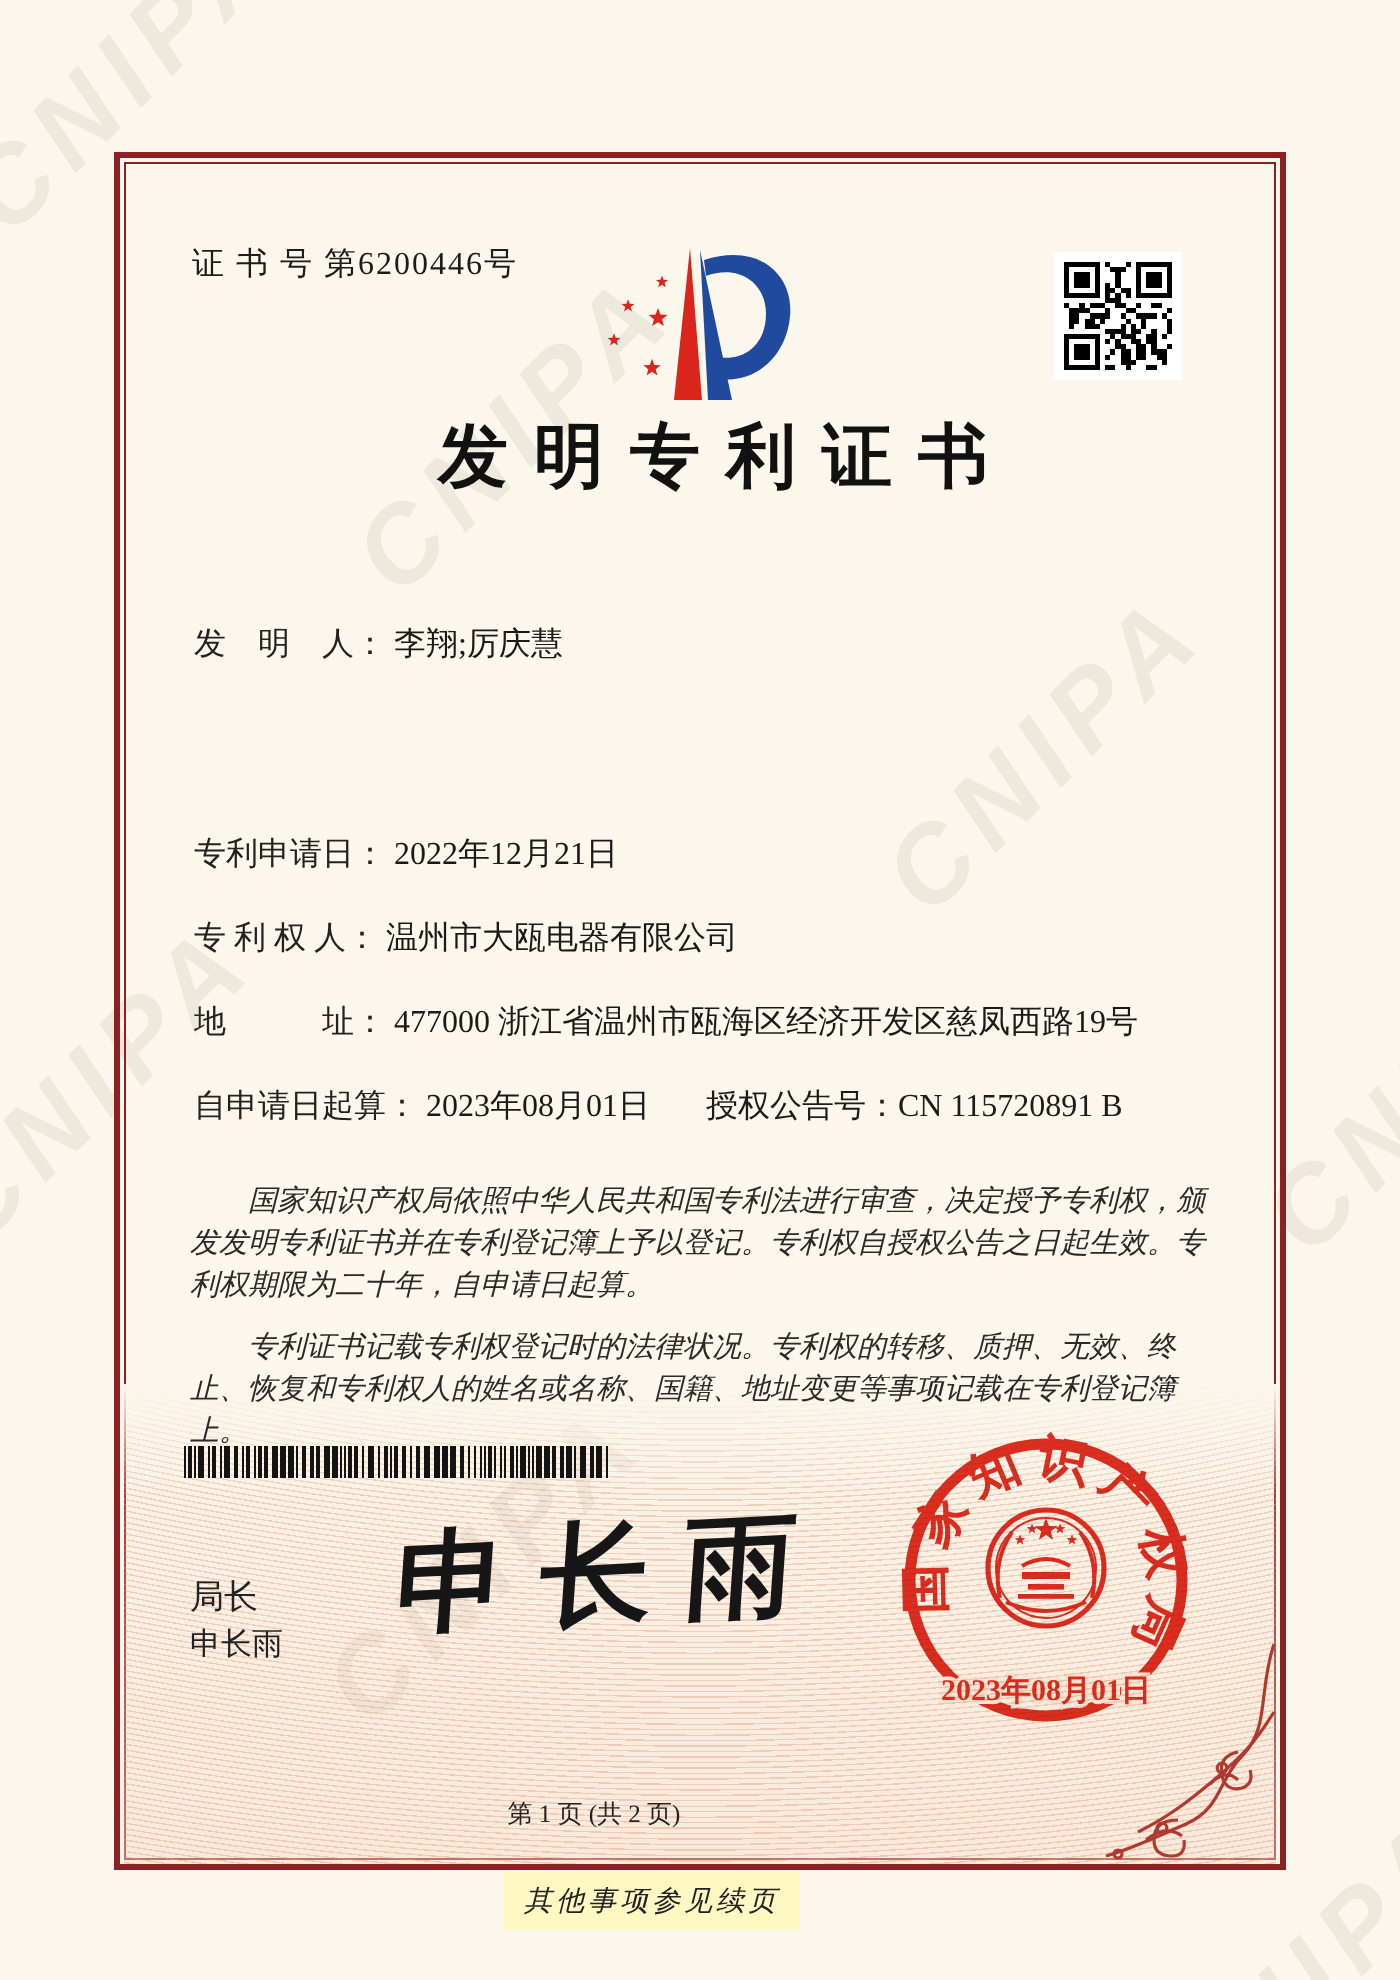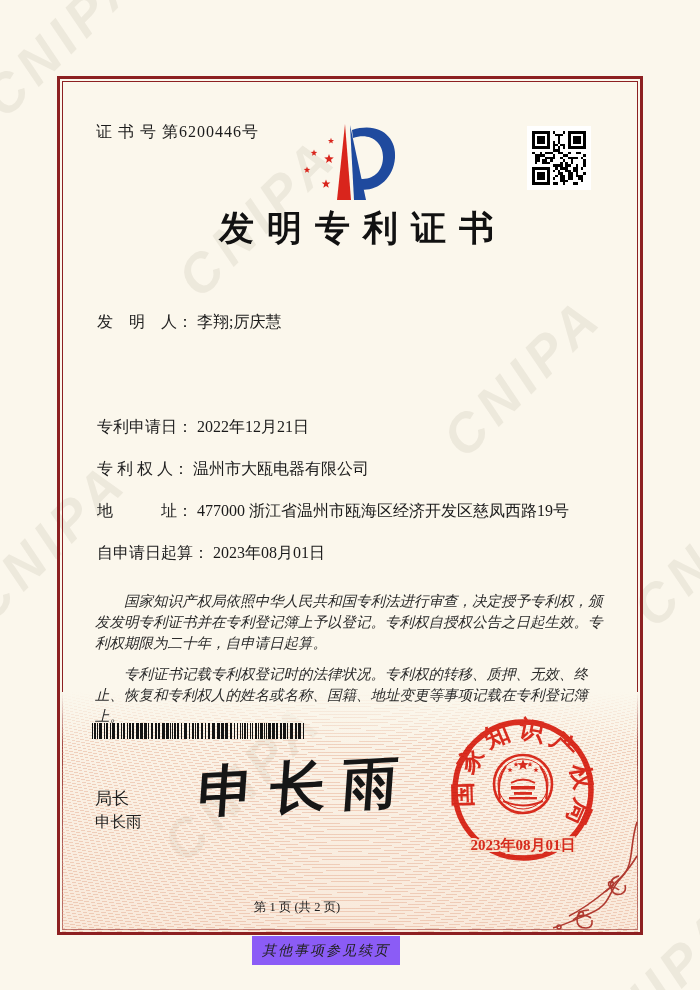--- a/index.html
+++ b/index.html
@@ -50,21 +50,21 @@
   .signer-name{position:absolute;left:95px;top:812px;font-size:15.5px;font-family:"Liberation Sans",sans-serif;color:#222;}
   .signature{
     position:absolute;left:198px;top:750px;font-size:56px;font-weight:bold;
     letter-spacing:16px;color:#161616;transform:rotate(-3deg) skewX(-7deg);
     font-family:"DejaVu Serif",serif;white-space:nowrap;
   }
   .seal{position:absolute;left:440px;top:707px;opacity:0.94;mix-blend-mode:multiply;}
   .flourish{position:absolute;left:549px;top:816px;}
   .page-info{position:absolute;left:0;top:899px;width:594px;text-align:center;font-size:12.5px;color:#222;}
   .footer-box{
-    position:absolute;left:252px;top:936px;width:148px;height:29px;background:#8b5cf6;
+    position:absolute;left:252px;top:936px;width:148px;height:29px;background:#fef9c3;
     display:flex;align-items:center;justify-content:center;
   }
   .footer-note{font-size:14px;font-style:italic;color:#222;font-family:"DejaVu Serif",serif;letter-spacing:2px;}
 </style>
 </head>
 <body>
 
 <div class="page">
 
   <div class="wm" style="left:-30px;top:85px">CNIPA</div>
@@ -237,20 +237,23 @@
   </div>
   <div class="field" style="top:459px">
     <span class="lbl">专 利 权 人：</span><span class="val">温州市大瓯电器有限公司</span>
   </div>
   <div class="field" style="top:501px">
     <span class="lbl">地　　　址：</span><span class="val">477000 浙江省温州市瓯海区经济开发区慈凤西路19号</span>
   </div>
   <div class="field" style="top:543px">
     <span class="lbl">自申请日起算：</span><span class="val">2023年08月01日</span>
   </div>
+  <div class="field2" style="top:543px">
+    <span class="lbl">授权公告号：</span><span class="val">CN 115720891 B</span>
+  </div>
 
   <div class="paras">
     <p>国家知识产权局依照中华人民共和国专利法进行审查，决定授予专利权，颁发发明专利证书并在专利登记簿上予以登记。专利权自授权公告之日起生效。专利权期限为二十年，自申请日起算。</p>
     <p>专利证书记载专利权登记时的法律状况。专利权的转移、质押、无效、终止、恢复和专利权人的姓名或名称、国籍、地址变更等事项记载在专利登记簿上。</p>
   </div>
 
   <svg class="barcode" id="barcode-svg" width="217" height="16" viewBox="0 0 217 16">
       <rect x="0" y="0" width="1" height="16" fill="#131313"></rect>
       <rect x="2" y="0" width="2" height="16" fill="#131313"></rect>
       <rect x="5" y="0" width="1" height="16" fill="#131313"></rect>

